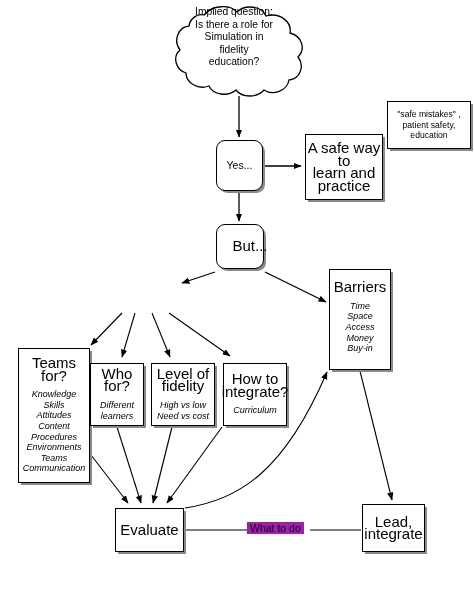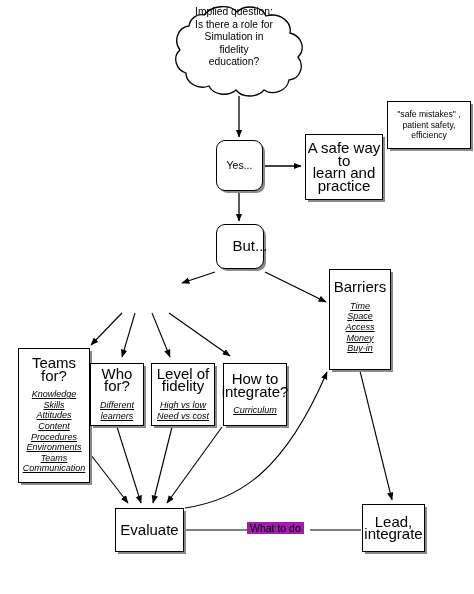--- a/index.html
+++ b/index.html
@@ -21,21 +21,21 @@
     align-items:center;
     justify-content:center;
     text-align:center;
     color:#000000;
     z-index:3;
   }
   .node.shadow{box-shadow:2.5px 2.5px 0 -0.5px #8a8a8a;}
   .node.rounded{border-radius:9px;}
   .title{font-size:15px;line-height:12.5px;font-weight:400;}
   .sub{font-size:9px;line-height:10.6px;font-style:italic;margin-top:7px;}
-  .sub div{white-space:nowrap;text-decoration:underline;}
+  .sub div{white-space:nowrap;}
   .node-yes{width:47px;height:51px;left:216px;top:140px;}
   .node-yes .title{font-size:10.5px;}
   .node-safe{width:78px;height:66px;left:305px;top:134px;}
   .node-mistakes{width:84px;height:48px;left:387px;top:101px;}
   .node-mistakes .title{font-size:8.6px;line-height:10.4px;}
   .node-but{width:48px;height:45px;left:216px;top:224px;padding-left:20px;}
   .node-lim{width:73px;height:46px;left:105px;top:266px;}
   .node-barriers{width:62px;height:101px;left:329px;top:269px;}
   .node-barriers .title{margin-top:-4px;}
   .node-whatfor{width:72px;height:135px;left:18px;top:348px;}
@@ -128,21 +128,21 @@
 
   <div class="node shadow node-safe">
     <div class="title">A safe way to</div>
     <div class="title">learn and</div>
     <div class="title">practice</div>
   </div>
 
   <div class="node shadow node-mistakes">
     <div class="title">"safe mistakes" ,</div>
     <div class="title">patient safety,</div>
-    <div class="title">efficiency</div>
+    <div class="title">education</div>
   </div>
 
   <div class="node rounded shadow node-but">
     <div class="title">But...</div>
   </div>
 
 
   <div class="node shadow node-barriers">
     <div class="title">Barriers</div>
     <div class="sub">

